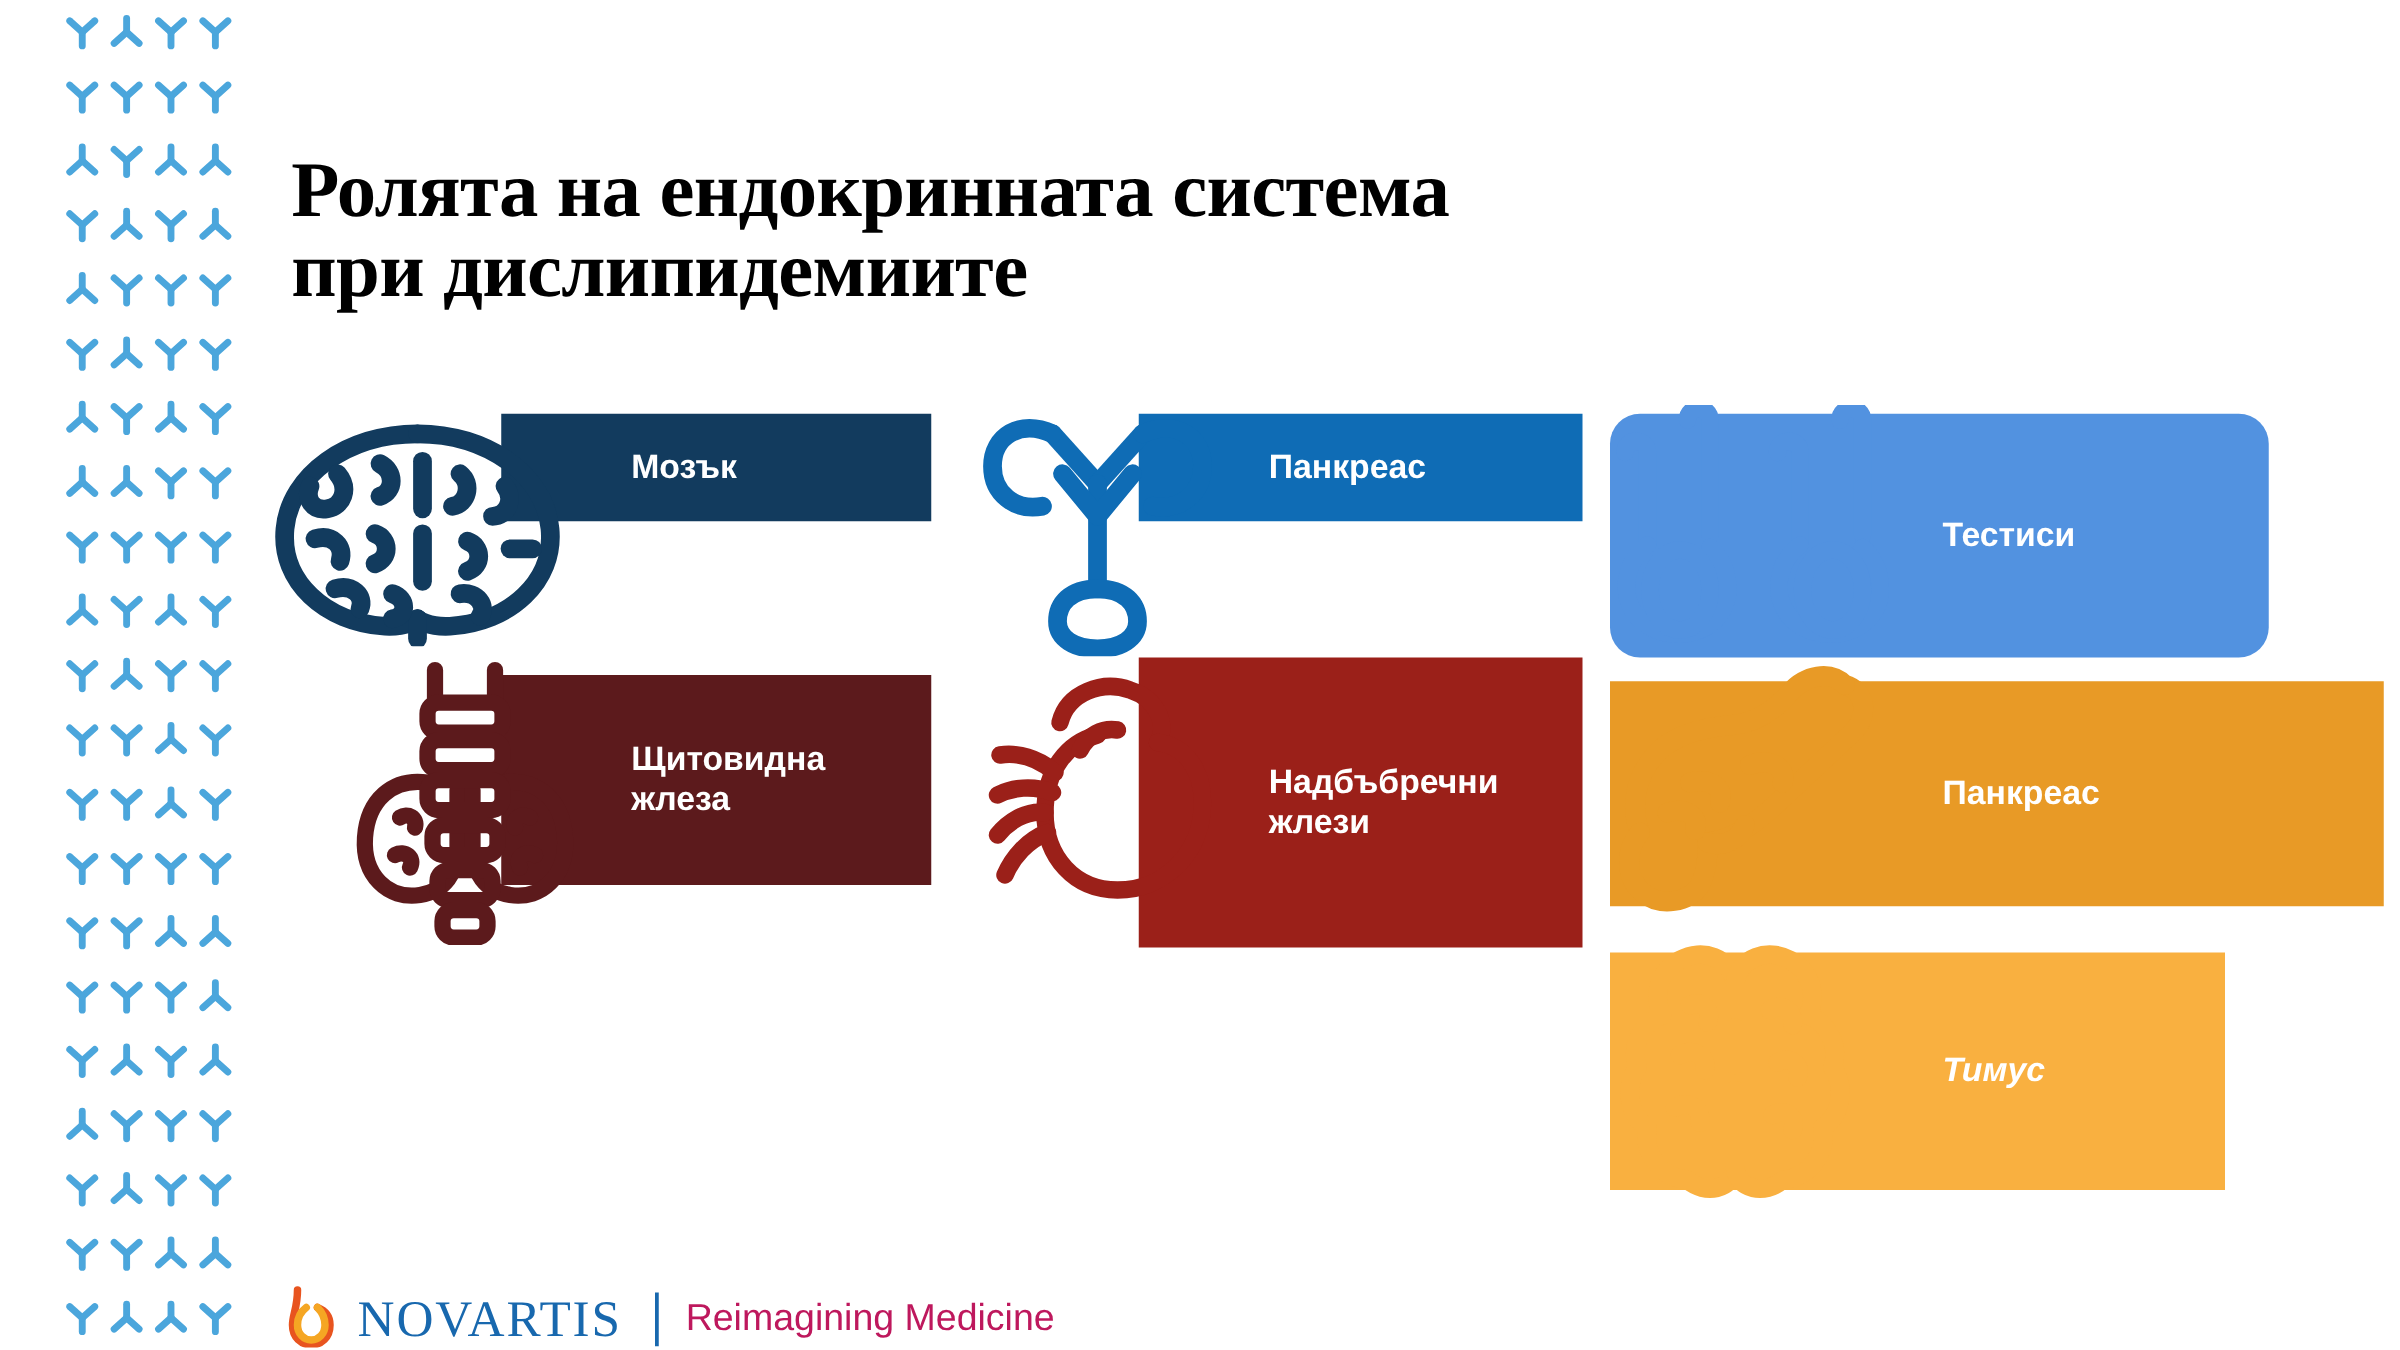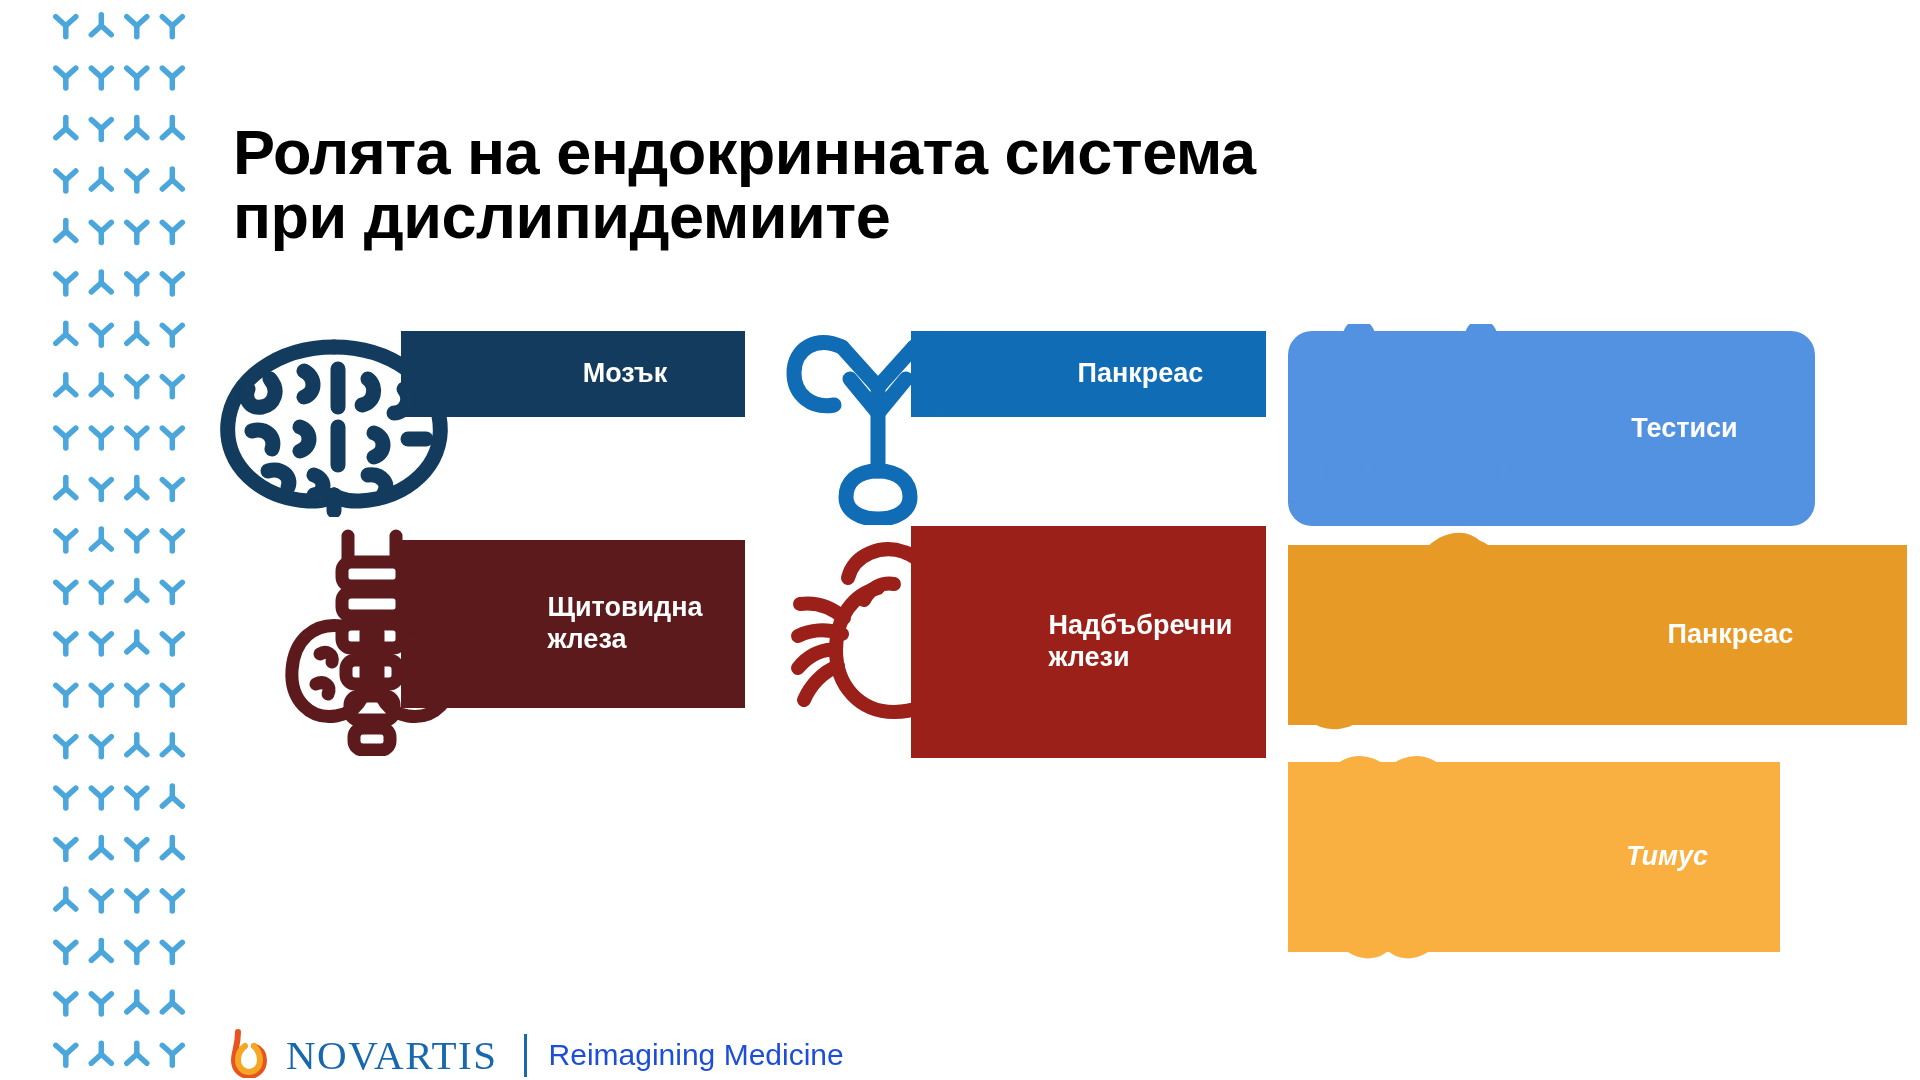--- a/index.html
+++ b/index.html
@@ -33,38 +33,37 @@
   }
   #pattern-strip svg { display: block; }
 
   
   #title {
     position: absolute;
     left: 233px;
     top: 78px;
     width: 1560px;
     color: #000000;
-    font-family: Liberation Sans, sans-serif;
+    font-family: Liberation Serif, serif;
     font-weight: bold;
     font-size: 63px;
     line-height: 1.02;
     letter-spacing: -0.5px;
     white-space: pre-line;
   }
 
   
   .cell {
     position: absolute;
   }
   .bar {
     position: absolute;
     display: flex;
     align-items: center;
     box-sizing: border-box;
-    justify-content: center;
   }
   .bar-label {
     color: #ffffff;
     font-family: "Liberation Sans", sans-serif;
     font-weight: bold;
     font-size: 27px;
     line-height: 1.17;
     white-space: pre-line;
     margin-left: 0;
   }
@@ -92,21 +91,21 @@
     letter-spacing: 1.5px;
     line-height: 1;
   }
   #logo-divider {
     width: 3px;
     height: 43px;
     background: #1868AE;
     margin: 0 22px 0 26px;
   }
   #logo-tagline {
-    color: #1d4ed8;
+    color: #be185d;
     font-family: "Liberation Sans", sans-serif;
     font-size: 30px;
     line-height: 1;
   }
 </style>
 </head>
 <body>
 
 <div id="slide">
 

